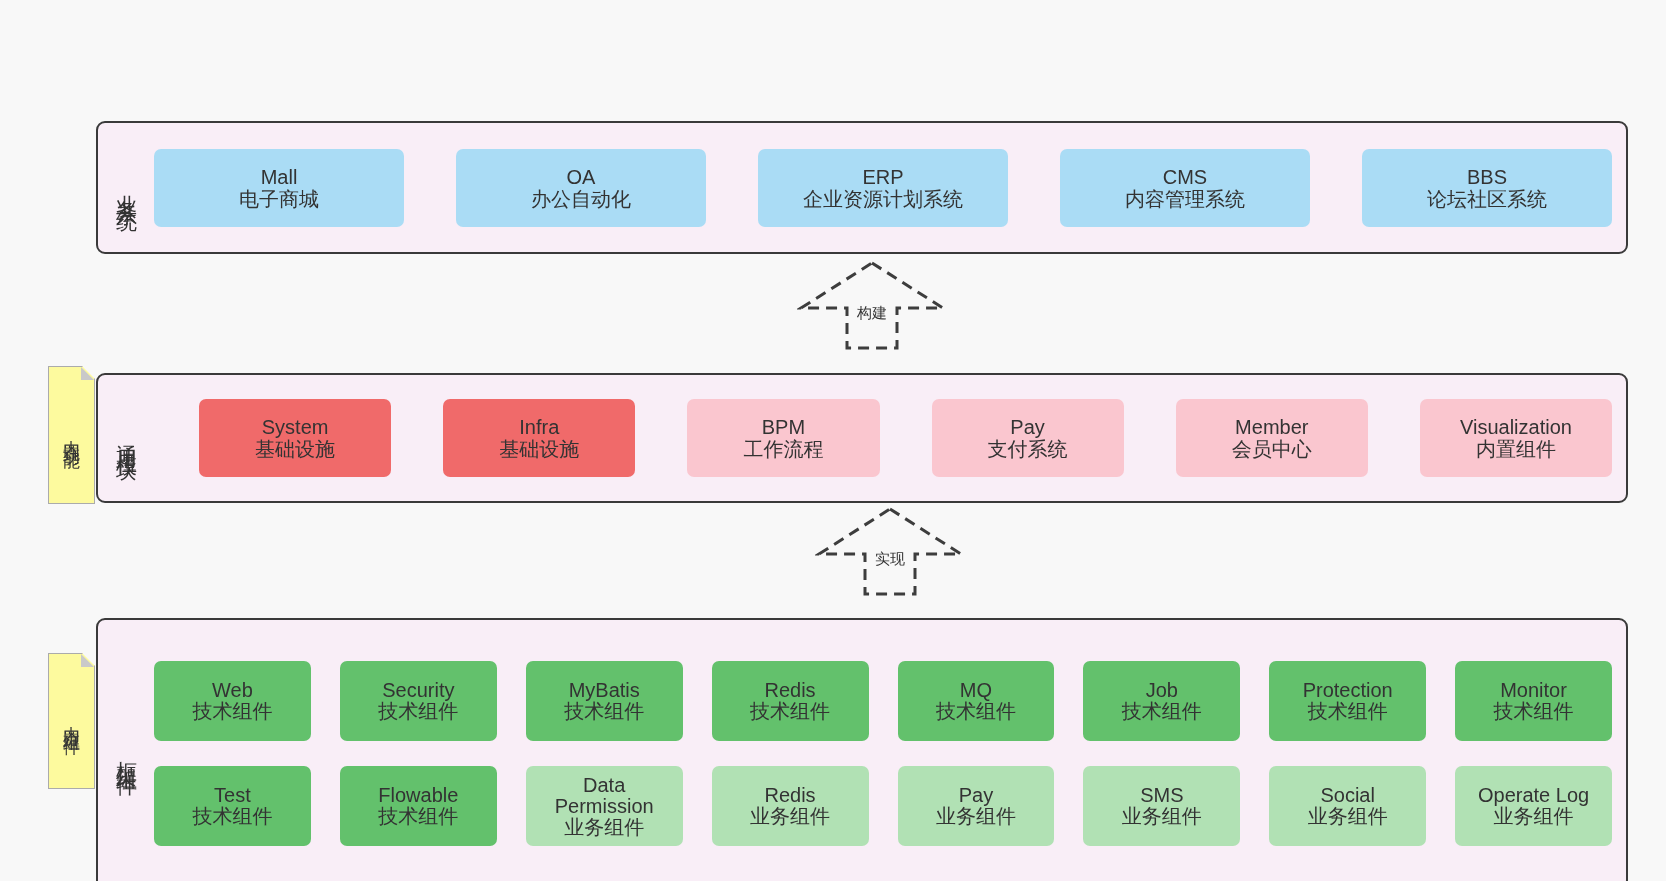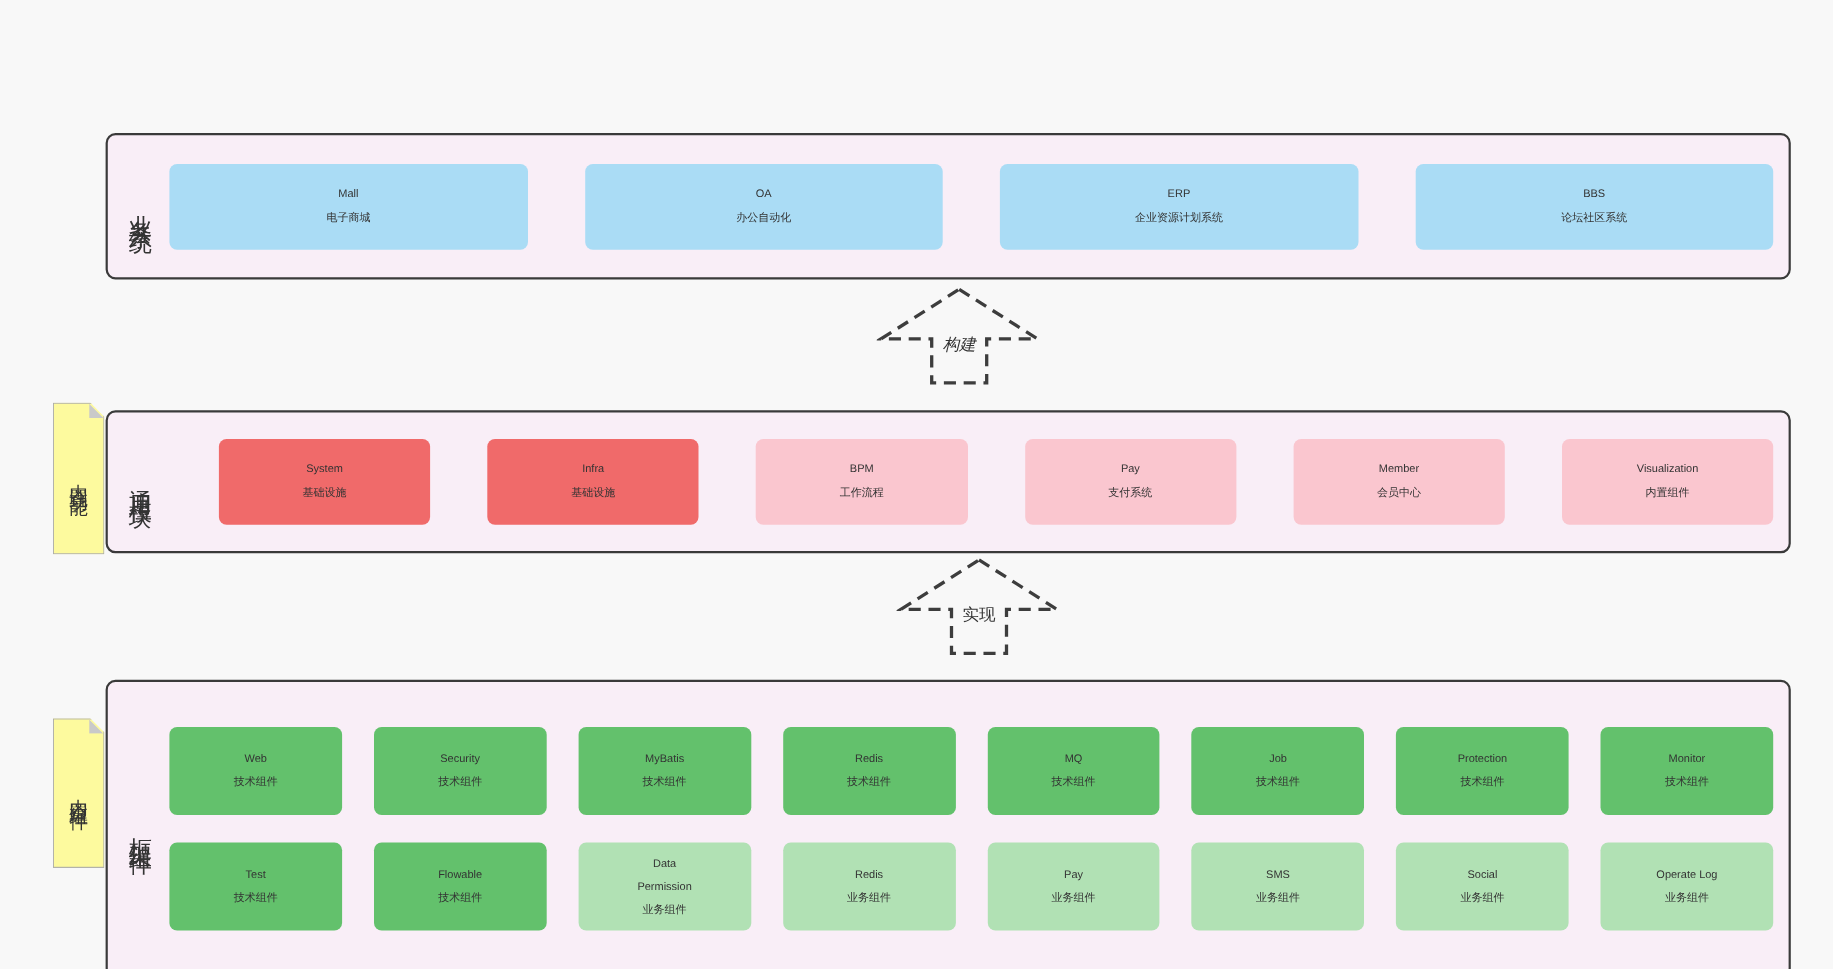--- a/index.html
+++ b/index.html
@@ -54,21 +54,21 @@
   .box-row.cols-8 { gap:29px; }
   .box {
     flex:1 1 0;
     height:78px;
     border-radius:7px;
     display:flex;
     flex-direction:column;
     align-items:center;
     justify-content:center;
     text-align:center;
-    font-size:10px;
+    font-size:20px;
     line-height:22px;
   }
   .box-row.cols-8 .box { height:80px; line-height:21px; }
   .box .box-name { white-space:pre-line; }
   .box.blue       { background: var(--blue, #aadcf5); }
   .box.red        { background: var(--red, #f06a6a); }
   .box.pink       { background: var(--pink, #fac6cf); }
   .box.green      { background: var(--green, #63c16c); }
   .box.lightgreen { background: var(--lightgreen, #b1e1b4); }
 
@@ -127,28 +127,32 @@
         </div>
         <div class="box blue">
           <span class="box-name">OA</span>
           <span class="box-desc">办公自动化</span>
         </div>
         <div class="box blue">
           <span class="box-name">ERP</span>
           <span class="box-desc">企业资源计划系统</span>
         </div>
         <div class="box blue">
+          <span class="box-name">CMS</span>
+          <span class="box-desc">内容管理系统</span>
+        </div>
+        <div class="box blue">
           <span class="box-name">BBS</span>
           <span class="box-desc">论坛社区系统</span>
         </div>
       </div>
     </div>
 </div>
 
-<div class="arrow" style="left:797px; top:259px;font-style:italic;">
+<div class="arrow" style="left:797px; top:259px;">
   <svg viewBox="0 0 150 92" width="150" height="92">
     <path d="M75 4 L146 49 L100 49 L100 89 L50 89 L50 49 L4 49 Z" fill="none" stroke="#3d3d3d" stroke-width="3" stroke-dasharray="11 7"></path>
   </svg>
   <span class="arrow-label">构建</span>
 </div>
 
 <div class="sticky" style="left:48px; top:366px; height:138px;">
   <div class="sticky-fold"></div>
   <span class="v-text">内置功能</span>
 </div>

